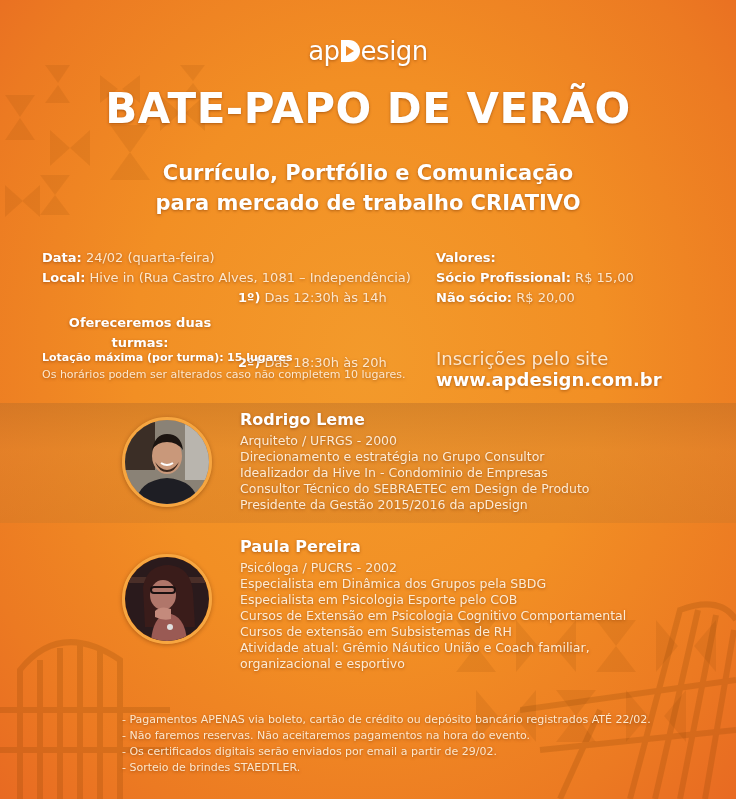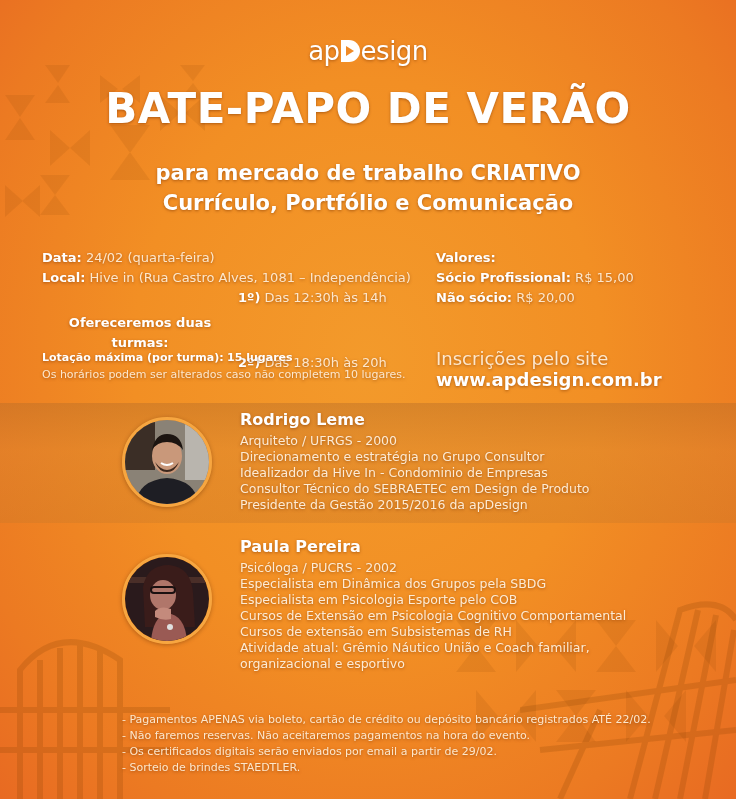--- a/index.html
+++ b/index.html
@@ -116,22 +116,22 @@
     <path d="M0 120 L216 90 M20 160 L216 140"></path>
     <path d="M40 209 L80 120"></path>
   </g>
 </svg>
 
 <div class="logo shadow">
   <span>ap</span><span class="d-mark"></span><span>esign</span>
 </div>
 <h1 class="title shadow">BATE-PAPO DE VERÃO</h1>
 <div class="subtitle shadow">
+  <div>Currículo, Portfólio e Comunicação</div>
   <div>para mercado de trabalho CRIATIVO</div>
-  <div>Currículo, Portfólio e Comunicação</div>
 </div>
 
 <div class="info info-left shadow">
   <div>
     <b>Data:</b>
     <span class="val">24/02 (quarta-feira)</span>
   </div>
   <div>
     <b>Local:</b>
     <span class="val">Hive in (Rua Castro Alves, 1081 – Independência)</span>

